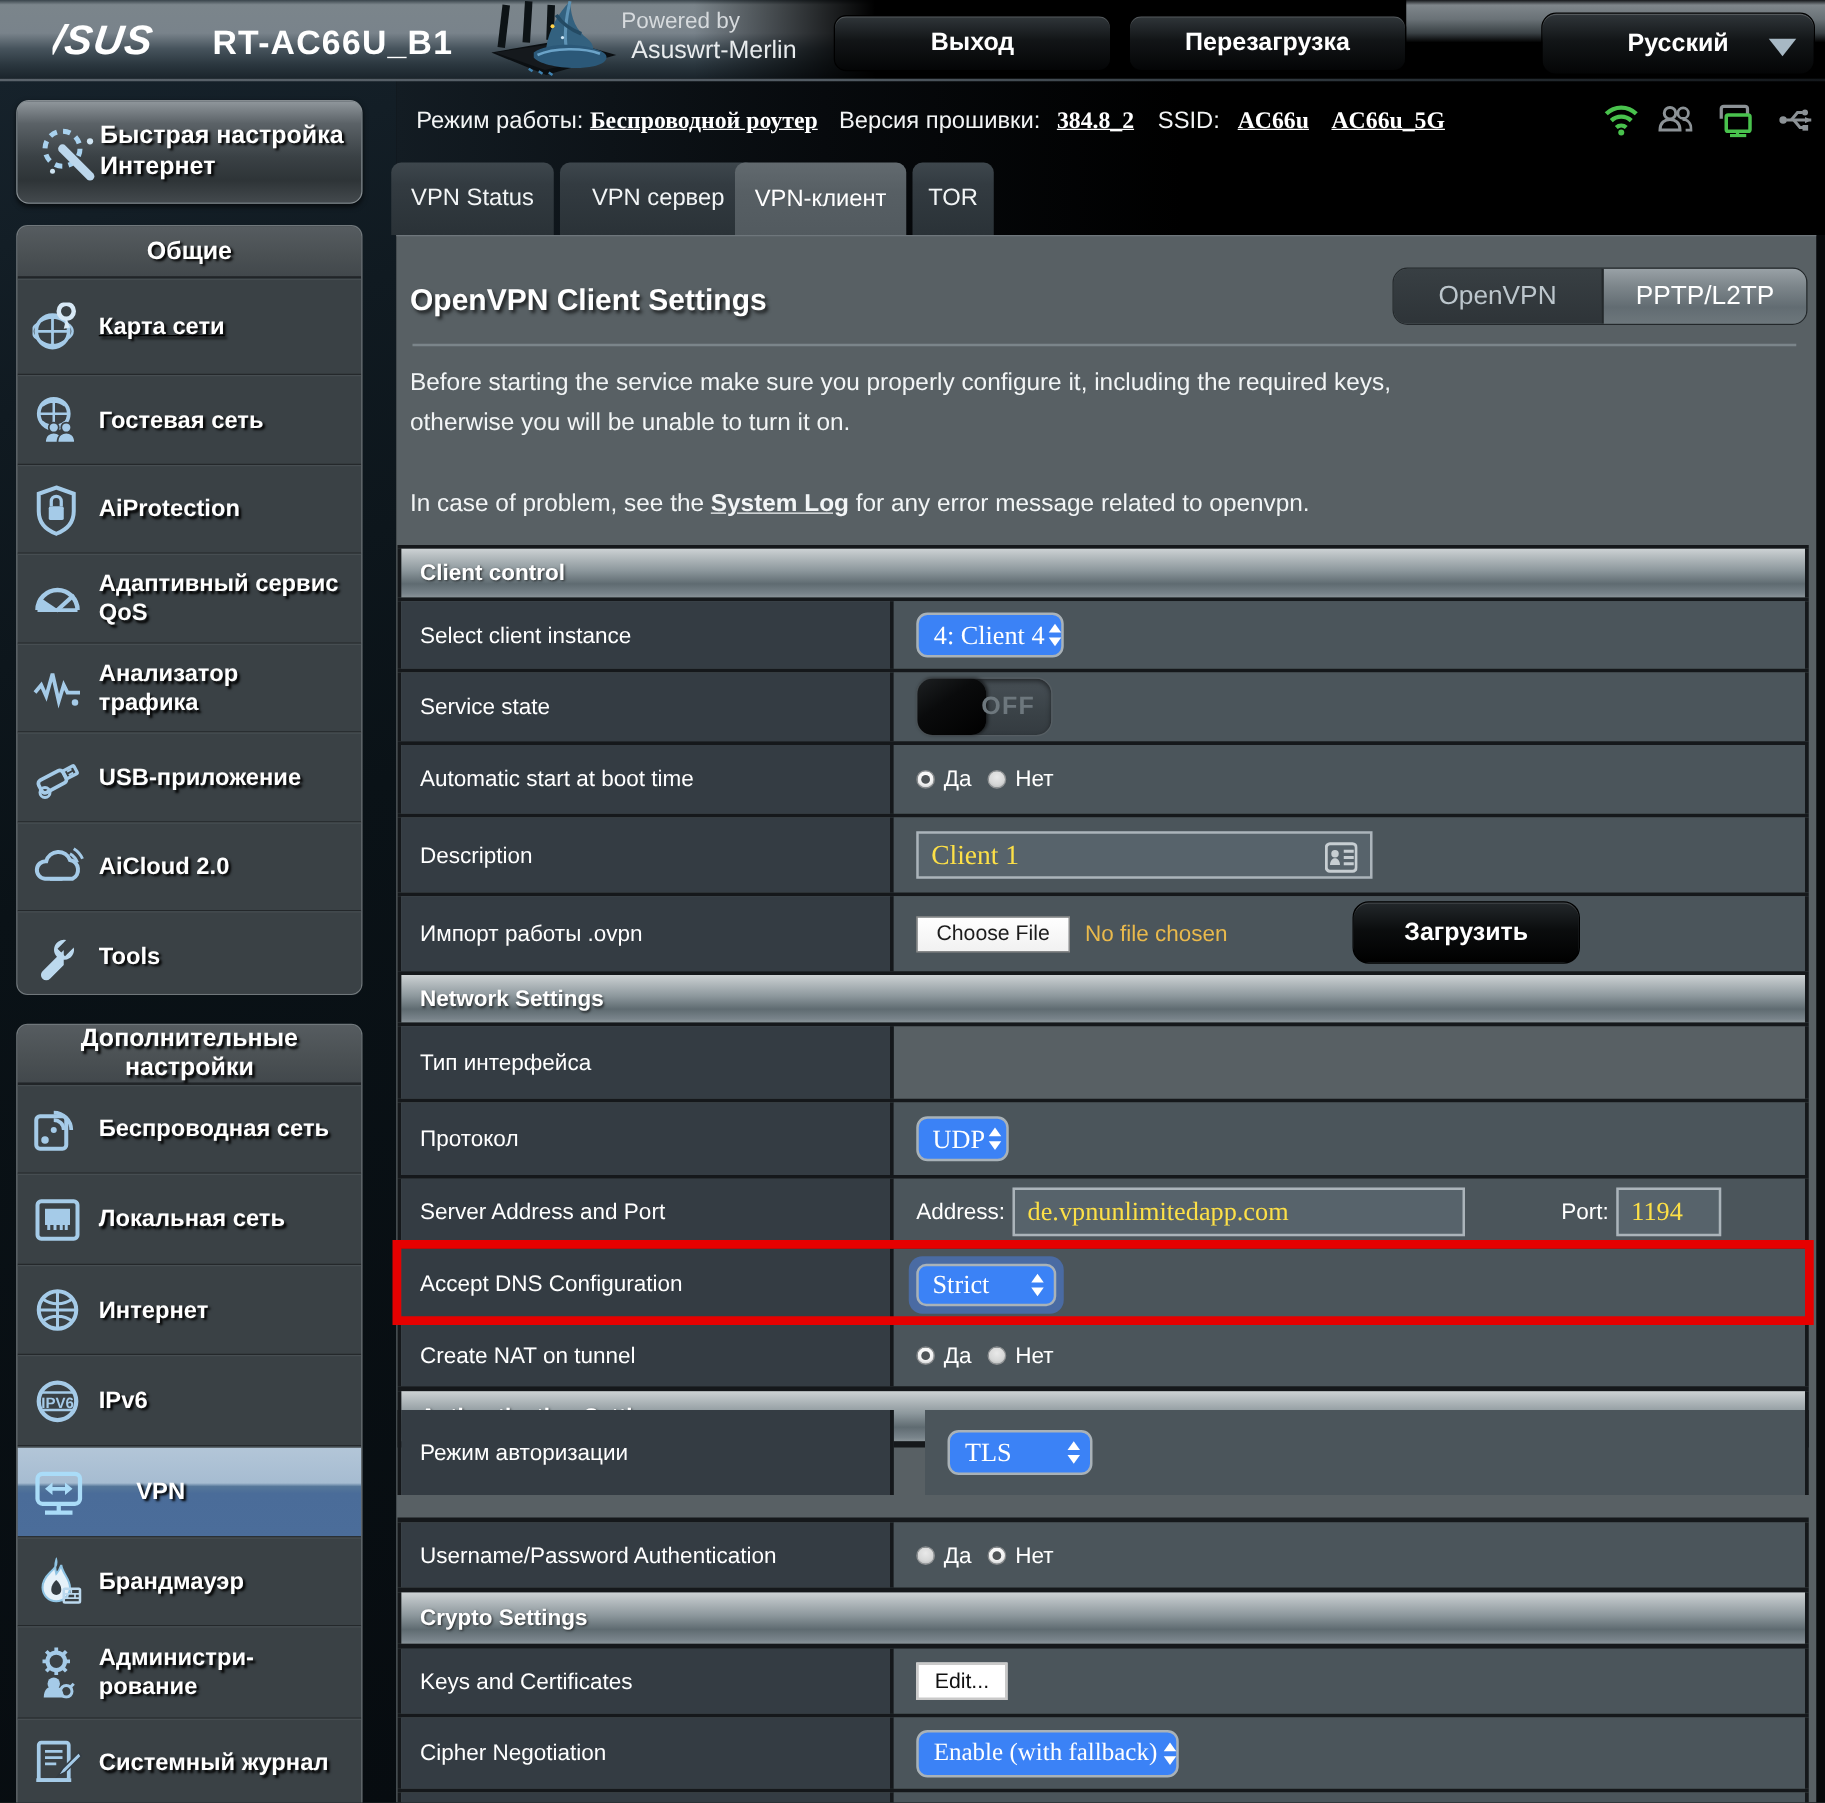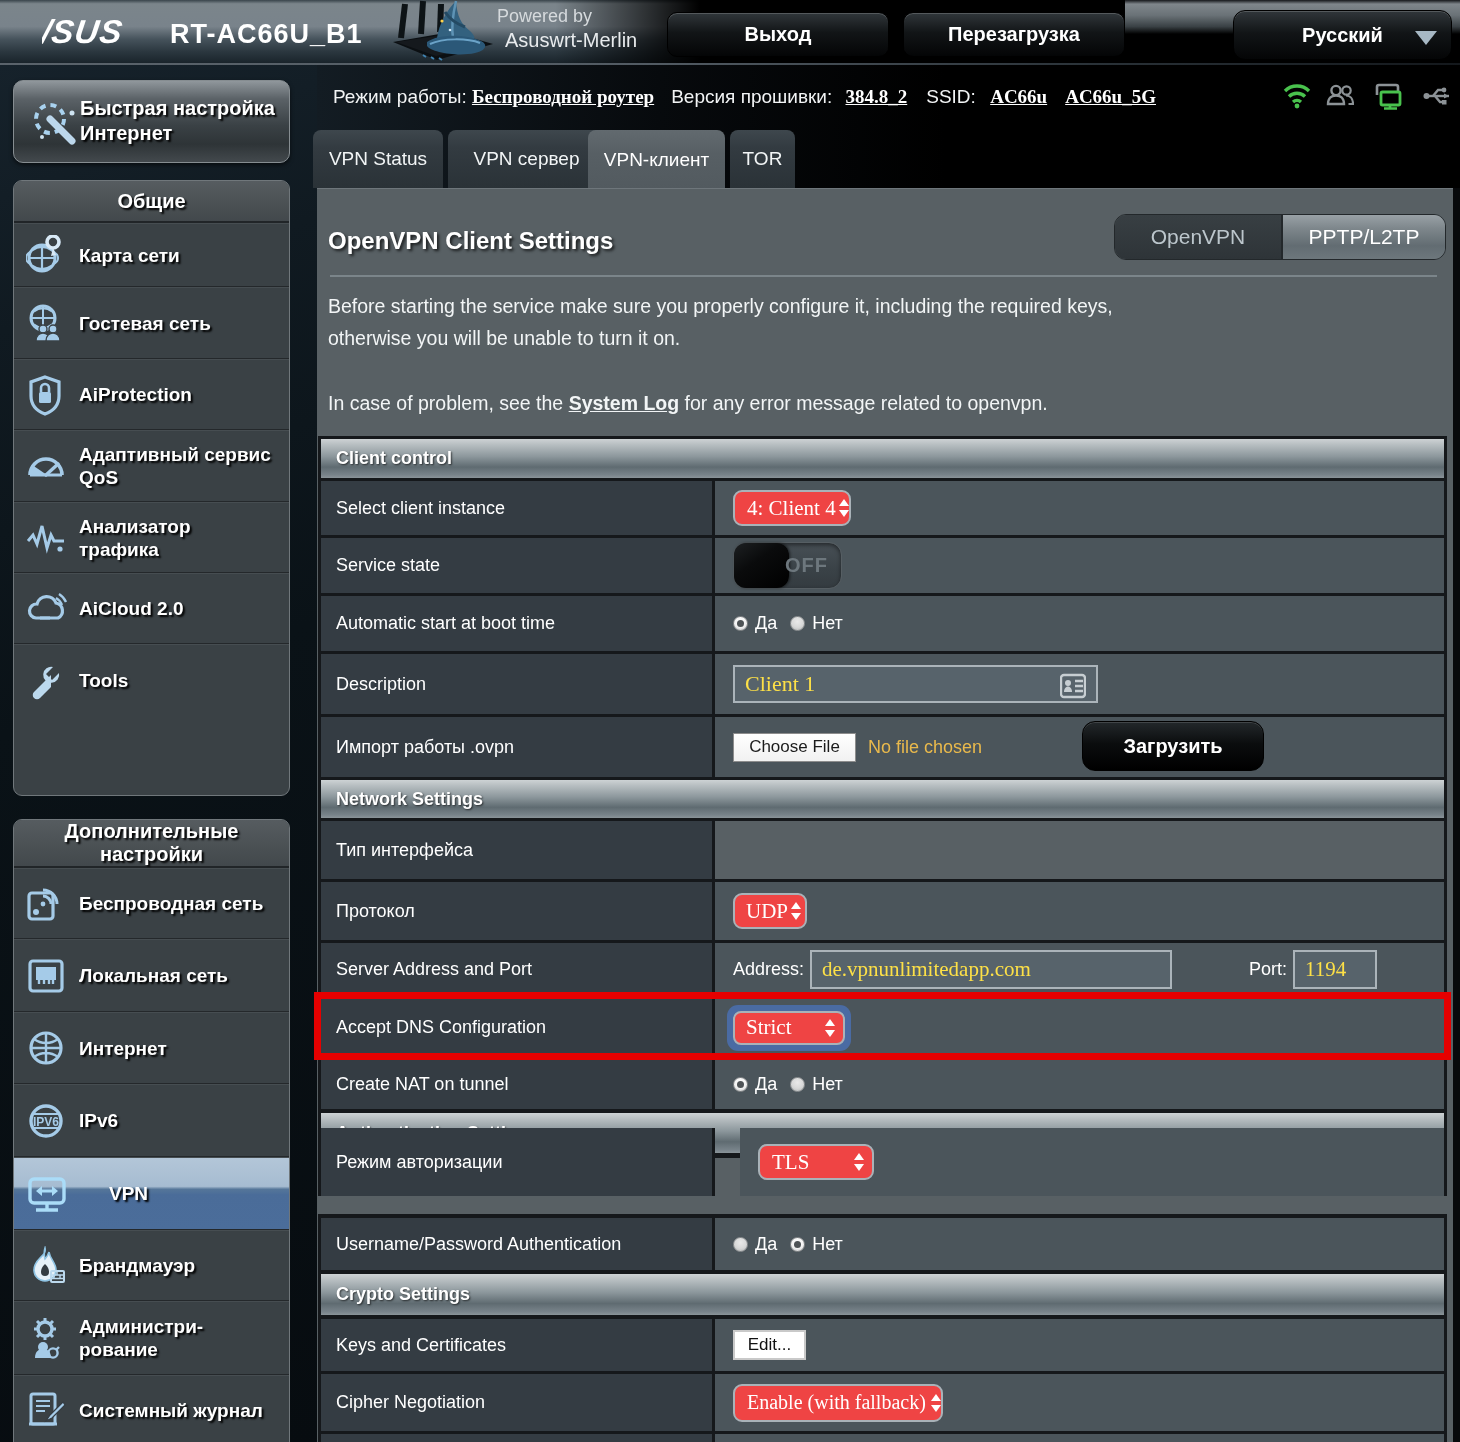--- a/index.html
+++ b/index.html
@@ -49,21 +49,21 @@
 .trow { position:absolute; left:318px; width:1129px; display:flex; border-left:3px solid #15181b; border-right:3px solid #15181b; }
 .tl { background:#343c43; border-right:3px solid #15181b; width:394px; color:#fff; font-size:18px;
   display:flex; align-items:center; padding-left:15px; }
 .tr2 { background:#4b555b; flex:1; display:flex; align-items:center; padding-left:18px; position:relative; }
 .thead { position:absolute; left:318px; width:1129px; color:#fff; font-weight:bold; font-size:18px; border-left:3px solid #15181b; border-right:3px solid #15181b;
   background:linear-gradient(180deg,#cdd2d4 0%,#b8bfc2 14%,#8c979c 45%,#5f6b71 72%,#78838a 92%,#8a9499 100%);
   display:flex; align-items:center; padding-left:15px; text-shadow:1px 1px 2px rgba(0,0,0,.65); }
 .tbrd { position:absolute; left:318px; width:1129px; background:#15181b; }
 
 
-.sel { height:36px; border:2px solid #a9b2b8; border-radius:9px; background:#ef4444;
+.sel { height:36px; border:2px solid #a9b2b8; border-radius:9px; background:#3b82f6;
   display:inline-flex; align-items:center; justify-content:space-between; white-space:nowrap;
   font-family:"Liberation Serif", serif; font-size:21px; color:#fff; padding:0 8px 0 12px; }
 .spin { display:inline-flex; flex-direction:column; align-items:center; margin-left:3px; }
 .spin i { display:block; width:0; height:0; border-left:5.5px solid transparent; border-right:5.5px solid transparent; }
 .spin .up { border-bottom:7.5px solid #fff; margin-bottom:4px; }
 .spin .dn { border-top:7.5px solid #fff; }
 .radio { display:inline-block; width:15px; height:15px; border-radius:50%; position:relative; }
 .r-on { background:radial-gradient(circle at 50% 35%, #ffffff 0%, #f2f2f2 55%, #b9bcbe 100%); border:1px solid #86898b; }
 .r-on::after { content:""; position:absolute; left:3px; top:3px; width:7px; height:7px; border-radius:50%; background:#4e5356; }
 .r-off { background:radial-gradient(circle at 50% 35%, #e9e9e9 0%, #d7d8d8 55%, #aeb1b2 100%); border:1px solid #8f9294; }
@@ -147,21 +147,21 @@
         <circle cx="22" cy="26" r="14" stroke-dasharray="6 5"></circle>
       </g>
       <line x1="22" y1="26" x2="44" y2="48" stroke="#bcd7ec" stroke-width="7" stroke-linecap="round"></line>
       <circle cx="44" cy="20" r="2.5" fill="#cfe4f2"></circle>
       <circle cx="14" y="40" cy="44" r="2" fill="#cfe4f2"></circle>
     </svg>
     <div class="abs" style="left:66px;top:15px;color:#fff;font-weight:bold;font-size:20px;line-height:25px;text-shadow:2px 2px 2px #000;white-space:nowrap;">Быстрая настройка<br>Интернет</div>
   </div>
   <div class="sgroup" style="top:180px;height:616px;">
     <div class="shead" style="height:42px;">Общие</div>
-    <div class="sitem" style="height:64px;">
+    <div class="sitem" style="height:77px;text-decoration:underline;">
         <svg width="38" height="40" viewBox="0 0 38 40">
           <circle cx="16" cy="23" r="13" fill="none" stroke="#a5cbe8" stroke-width="3"></circle>
           <path d="M3.5 23 h25 M16 10.5 v25 M6.5 15 a16 16 0 0 1 19 0 M6.5 31 a16 16 0 0 0 19 0" fill="none" stroke="#a5cbe8" stroke-width="2.2"></path>
           <path d="M10 11 a9 16 0 0 1 12 0 M10 35 a9 16 0 0 0 12 0" fill="none" stroke="#a5cbe8" stroke-width="2" transform="rotate(90 16 23)"></path>
           <circle cx="27" cy="7" r="6" fill="none" stroke="#d8e9f6" stroke-width="3.6"></circle>
           <path d="M27 13 l-2 8 l5 -1 z" fill="#d8e9f6"></path>
         </svg>
         <div class="txt">Карта сети</div>
       </div>
     <div class="sitem" style="height:72px;">
@@ -191,20 +191,32 @@
           <line x1="4" y1="27" x2="36" y2="27" stroke="#a5cbe8" stroke-width="3"></line>
         </svg>
         <div class="txt">Адаптивный сервис<br>QoS</div>
       </div>
     <div class="sitem" style="height:71px;">
         <svg width="40" height="38" viewBox="0 0 40 38">
           <path d="M2 22 l5 -6 4 9 5 -18 5 22 4 -13 3 6 h10" fill="none" stroke="#a5cbe8" stroke-width="3"></path>
           <circle cx="34" cy="30" r="2.6" fill="#a5cbe8"></circle>
         </svg>
         <div class="txt">Анализатор<br>трафика</div>
+      </div>
+    <div class="sitem" style="height:72px;">
+        <svg width="42" height="38" viewBox="0 0 42 38">
+          <g transform="rotate(-28 21 19)">
+            <rect x="4" y="14" width="22" height="11" rx="3" fill="none" stroke="#a5cbe8" stroke-width="3"></rect>
+            <rect x="26" y="16" width="10" height="7" rx="1" fill="none" stroke="#a5cbe8" stroke-width="2.6"></rect>
+            <line x1="29" y1="18" x2="33" y2="18" stroke="#a5cbe8" stroke-width="1.6"></line>
+            <line x1="29" y1="21" x2="33" y2="21" stroke="#a5cbe8" stroke-width="1.6"></line>
+          </g>
+          <circle cx="10" cy="31" r="4" fill="none" stroke="#a5cbe8" stroke-width="2.4"></circle>
+        </svg>
+        <div class="txt">USB-приложение</div>
       </div>
     <div class="sitem" style="height:71px;">
         <svg width="42" height="34" viewBox="0 0 42 34">
           <path d="M10 26 a7 7 0 0 1 1 -14 a10 10 0 0 1 19 -1 a8 8 0 0 1 2 15 z" fill="none" stroke="#a5cbe8" stroke-width="3.2"></path>
           <line x1="14" y1="26" x2="24" y2="26" stroke="#a5cbe8" stroke-width="3"></line>
           <path d="M30 6 a14 14 0 0 1 6 7 M33 2 a18 18 0 0 1 7 8" fill="none" stroke="#a5cbe8" stroke-width="2.4"></path>
         </svg>
         <div class="txt">AiCloud 2.0</div>
       </div>
     <div class="sitem" style="height:72px;border-bottom:none;">

